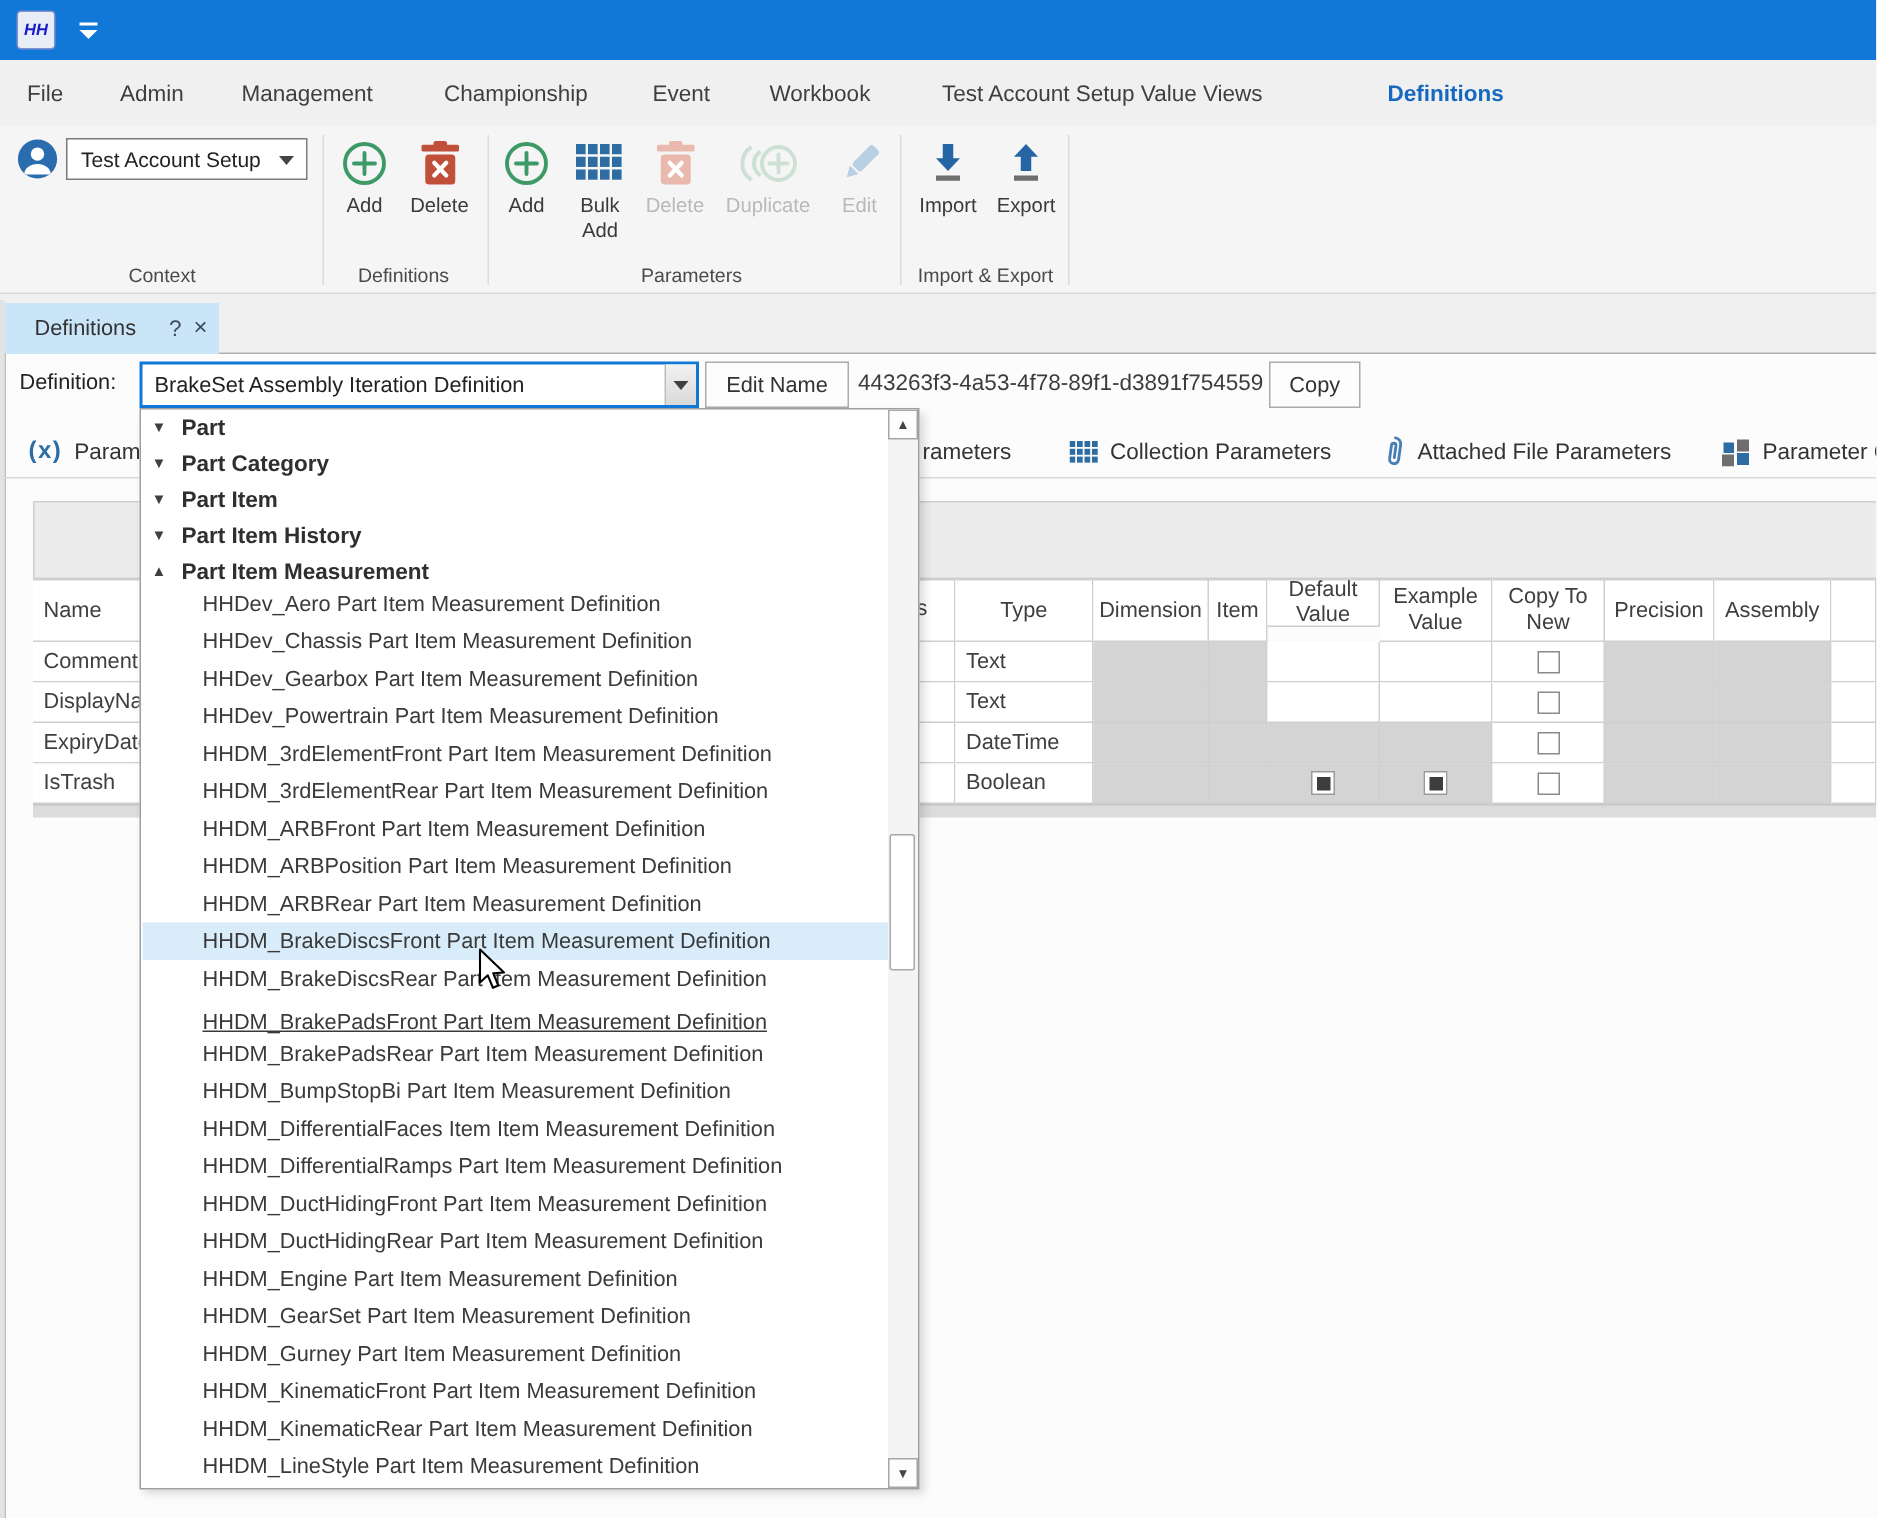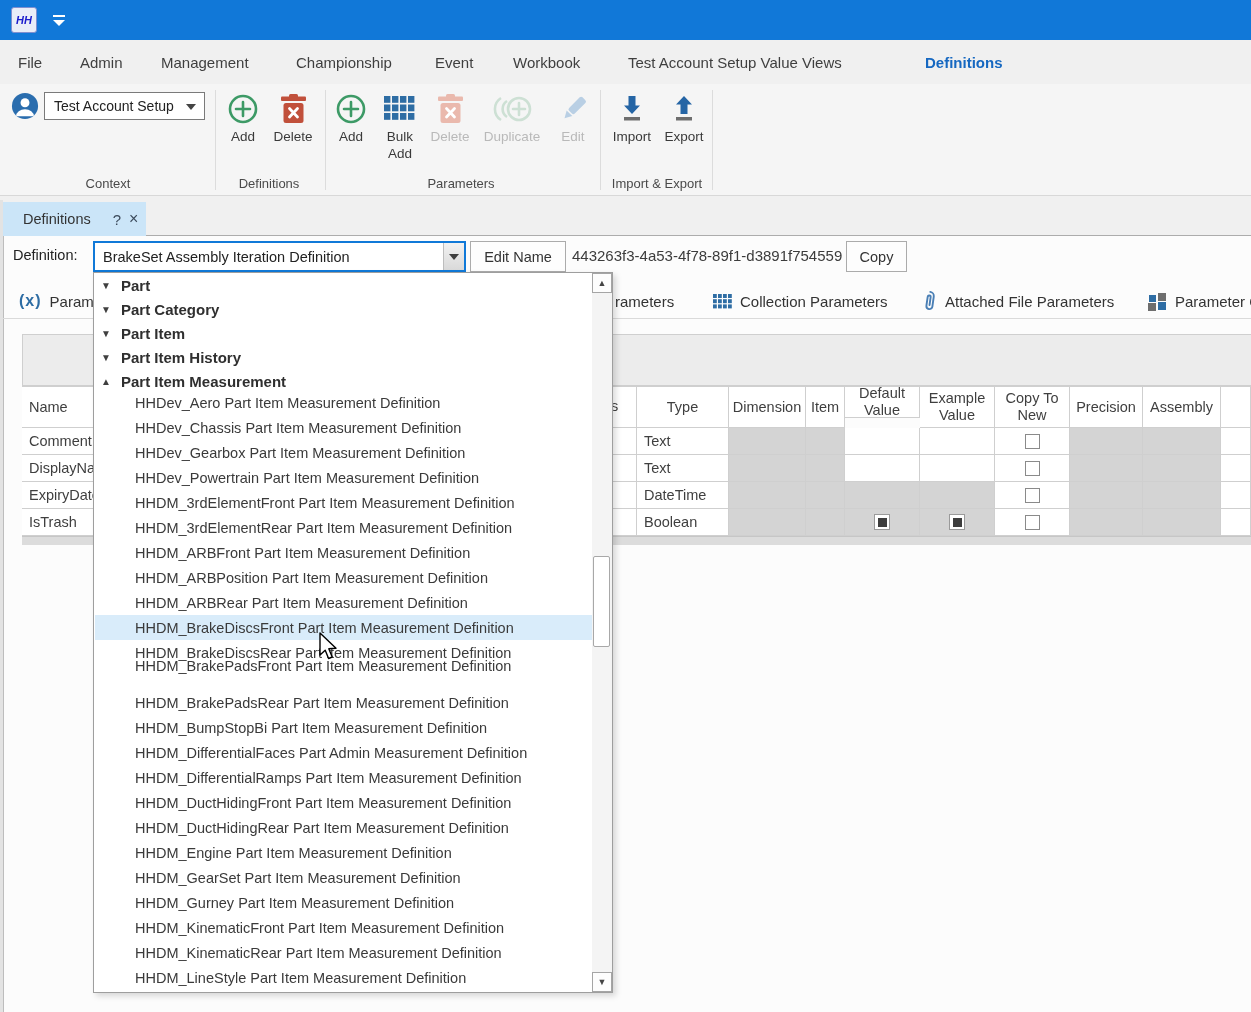--- a/index.html
+++ b/index.html
@@ -399,24 +399,24 @@
       <div class="dd-item" style="top: 142px;">HHDev_Chassis Part Item Measurement Definition</div>
       <div class="dd-item" style="top: 167px;">HHDev_Gearbox Part Item Measurement Definition</div>
       <div class="dd-item" style="top: 192px;">HHDev_Powertrain Part Item Measurement Definition</div>
       <div class="dd-item" style="top: 217px;">HHDM_3rdElementFront Part Item Measurement Definition</div>
       <div class="dd-item" style="top: 242px;">HHDM_3rdElementRear Part Item Measurement Definition</div>
       <div class="dd-item" style="top: 267px;">HHDM_ARBFront Part Item Measurement Definition</div>
       <div class="dd-item" style="top: 317px;">HHDM_ARBRear Part Item Measurement Definition</div>
       <div class="dd-item" style="top: 292px;">HHDM_ARBPosition Part Item Measurement Definition</div>
       <div class="dd-item hl" style="top: 342px;">HHDM_BrakeDiscsFront Part Item Measurement Definition</div>
       <div class="dd-item" style="top: 367px;">HHDM_BrakeDiscsRear Part Item Measurement Definition</div>
-      <div class="dd-item" style="top: 380px;">HHDM_BrakePadsFront Part Item Measurement Definition</div>
+      <div class="dd-item" style="top: 396px; text-decoration: underline;">HHDM_BrakePadsFront Part Item Measurement Definition</div>
       <div class="dd-item" style="top: 417px;">HHDM_BrakePadsRear Part Item Measurement Definition</div>
       <div class="dd-item" style="top: 442px;">HHDM_BumpStopBi Part Item Measurement Definition</div>
-      <div class="dd-item" style="top: 467px;">HHDM_DifferentialFaces Part Admin Measurement Definition</div>
+      <div class="dd-item" style="top: 467px;">HHDM_DifferentialFaces Item Item Measurement Definition</div>
       <div class="dd-item" style="top: 492px;">HHDM_DifferentialRamps Part Item Measurement Definition</div>
       <div class="dd-item" style="top: 517px;">HHDM_DuctHidingFront Part Item Measurement Definition</div>
       <div class="dd-item" style="top: 542px;">HHDM_DuctHidingRear Part Item Measurement Definition</div>
       <div class="dd-item" style="top: 567px;">HHDM_Engine Part Item Measurement Definition</div>
       <div class="dd-item" style="top: 617px;">HHDM_Gurney Part Item Measurement Definition</div>
       <div class="dd-item" style="top: 592px;">HHDM_GearSet Part Item Measurement Definition</div>
       <div class="dd-item" style="top: 642px;">HHDM_KinematicFront Part Item Measurement Definition</div>
       <div class="dd-item" style="top: 667px;">HHDM_KinematicRear Part Item Measurement Definition</div>
       <div class="dd-item" style="top: 692px;">HHDM_LineStyle Part Item Measurement Definition</div>
     </div>

